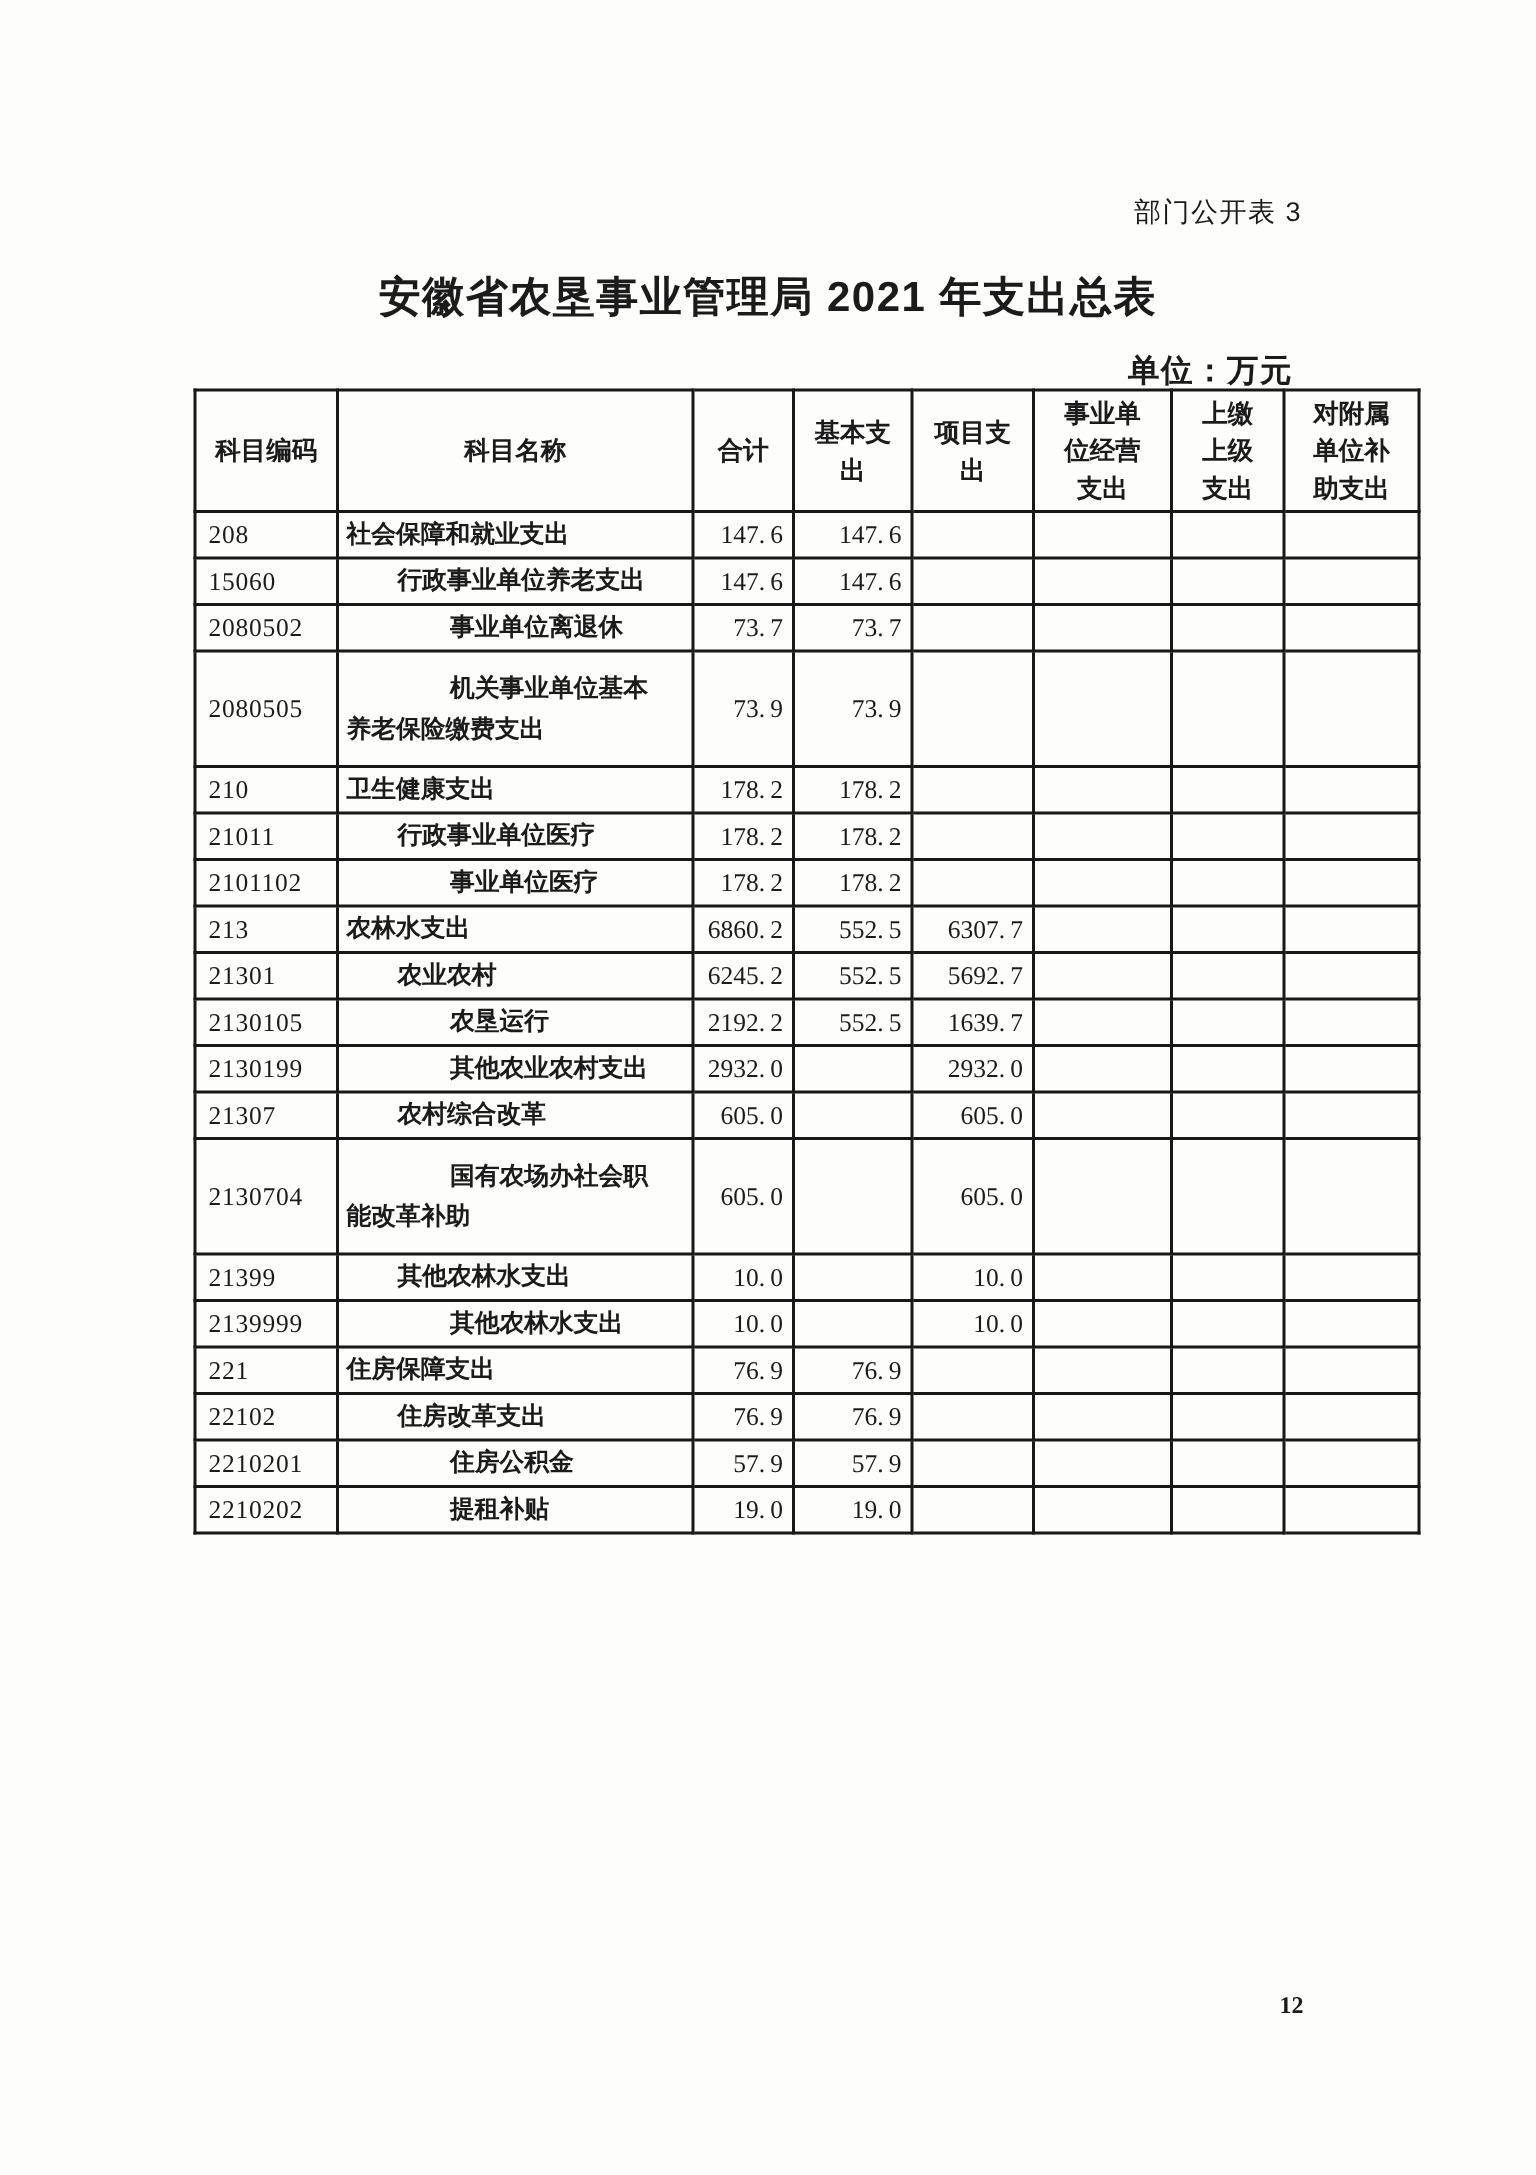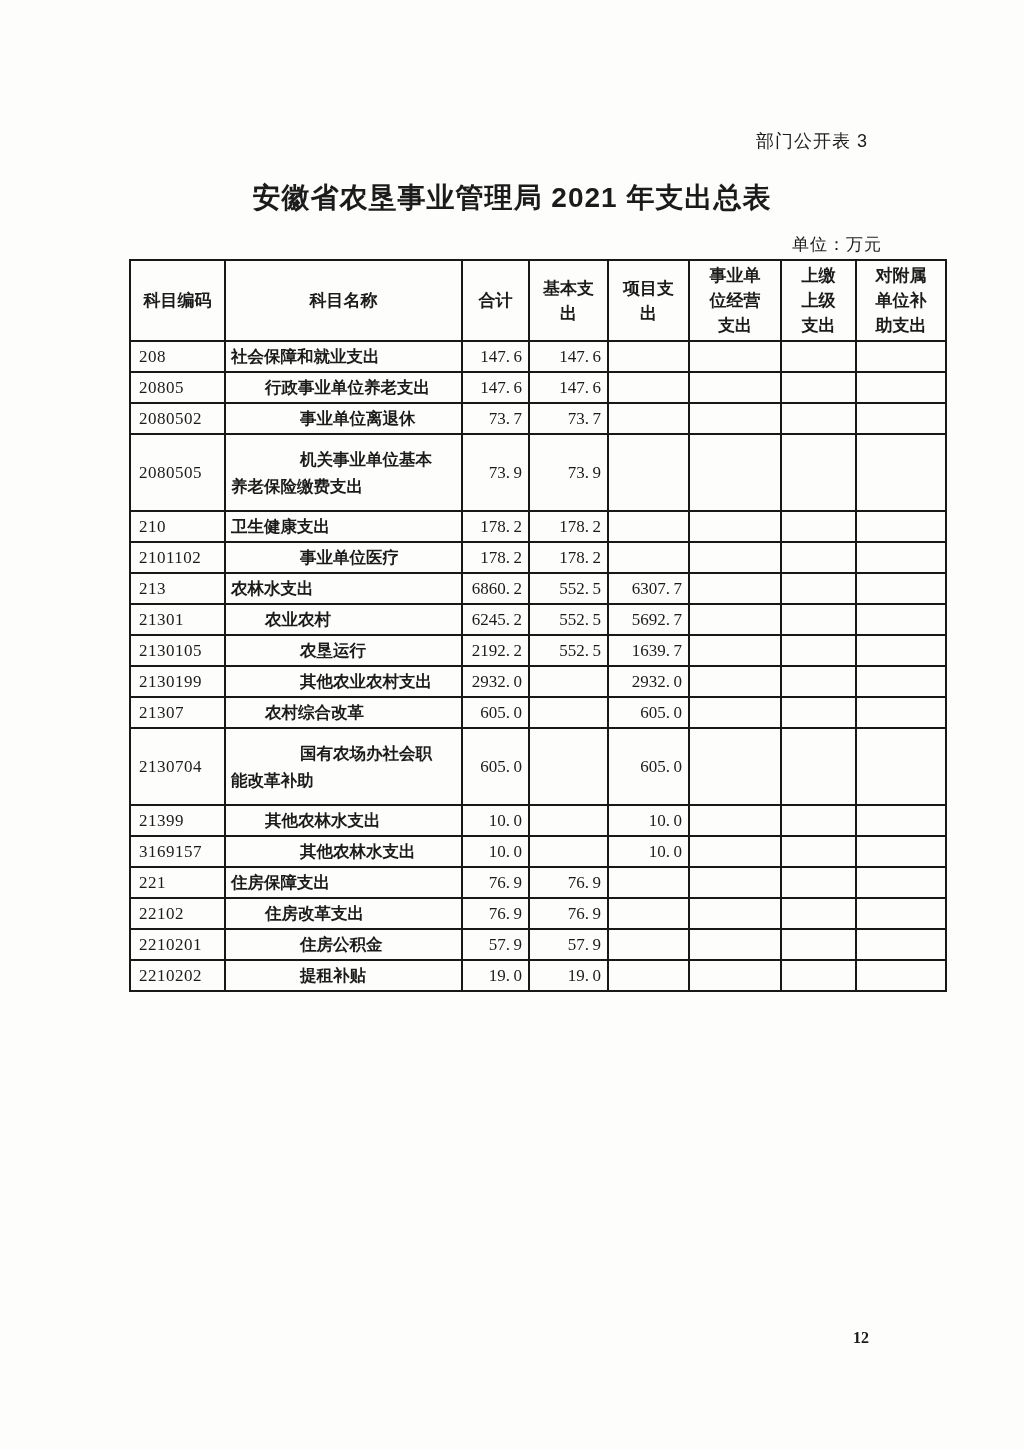--- a/index.html
+++ b/index.html
@@ -16,22 +16,22 @@
     font-size: 18px; letter-spacing: 1px;
     font-family: "Liberation Sans", sans-serif;
   }
   .doc-title {
     position: absolute; top: 160px; left: 0;
     width: 100%; text-align: center;
     font-size: 28px; font-weight: bold; letter-spacing: 1px;
     font-family: "Liberation Sans", sans-serif;
   }
   .unit-label {
-    position: absolute; top: 233px; right: 142px;
-    font-size: 17px; font-weight: normal; letter-spacing: 1px;
+    position: absolute; top: 233px; right: 162px;
+    font-size: 21px; font-weight: bold; letter-spacing: 1px;
   }
   .table-wrap { position: absolute; top: 259px; left: 129px; }
   table.expense {
     border-collapse: collapse;
     table-layout: fixed;
     background: transparent;
   }
   table.expense th, table.expense td {
     border: 2px solid #181818;
     overflow: hidden;
@@ -128,21 +128,21 @@
           <td class="code">208</td>
           <td class="name ind0">社会保障和就业支出</td>
           <td class="num">147. 6</td>
           <td class="num">147. 6</td>
           <td class="num"></td>
           <td class="num"></td>
           <td class="num"></td>
           <td class="num"></td>
         </tr>
         <tr class="single">
-          <td class="code">20805</td>
+          <td class="code">15060</td>
           <td class="name ind1">行政事业单位养老支出</td>
           <td class="num">147. 6</td>
           <td class="num">147. 6</td>
           <td class="num"></td>
           <td class="num"></td>
           <td class="num"></td>
           <td class="num"></td>
         </tr>
         <tr class="single">
           <td class="code">2080502</td>
@@ -169,20 +169,30 @@
           <td class="code">210</td>
           <td class="name ind0">卫生健康支出</td>
           <td class="num">178. 2</td>
           <td class="num">178. 2</td>
           <td class="num"></td>
           <td class="num"></td>
           <td class="num"></td>
           <td class="num"></td>
         </tr>
         <tr class="single">
+          <td class="code">21011</td>
+          <td class="name ind1">行政事业单位医疗</td>
+          <td class="num">178. 2</td>
+          <td class="num">178. 2</td>
+          <td class="num"></td>
+          <td class="num"></td>
+          <td class="num"></td>
+          <td class="num"></td>
+        </tr>
+        <tr class="single">
           <td class="code">2101102</td>
           <td class="name ind2">事业单位医疗</td>
           <td class="num">178. 2</td>
           <td class="num">178. 2</td>
           <td class="num"></td>
           <td class="num"></td>
           <td class="num"></td>
           <td class="num"></td>
         </tr>
         <tr class="single">
@@ -250,21 +260,21 @@
           <td class="code">21399</td>
           <td class="name ind1">其他农林水支出</td>
           <td class="num">10. 0</td>
           <td class="num"></td>
           <td class="num">10. 0</td>
           <td class="num"></td>
           <td class="num"></td>
           <td class="num"></td>
         </tr>
         <tr class="single">
-          <td class="code">3169157</td>
+          <td class="code">2139999</td>
           <td class="name ind2">其他农林水支出</td>
           <td class="num">10. 0</td>
           <td class="num"></td>
           <td class="num">10. 0</td>
           <td class="num"></td>
           <td class="num"></td>
           <td class="num"></td>
         </tr>
         <tr class="single">
           <td class="code">221</td>

